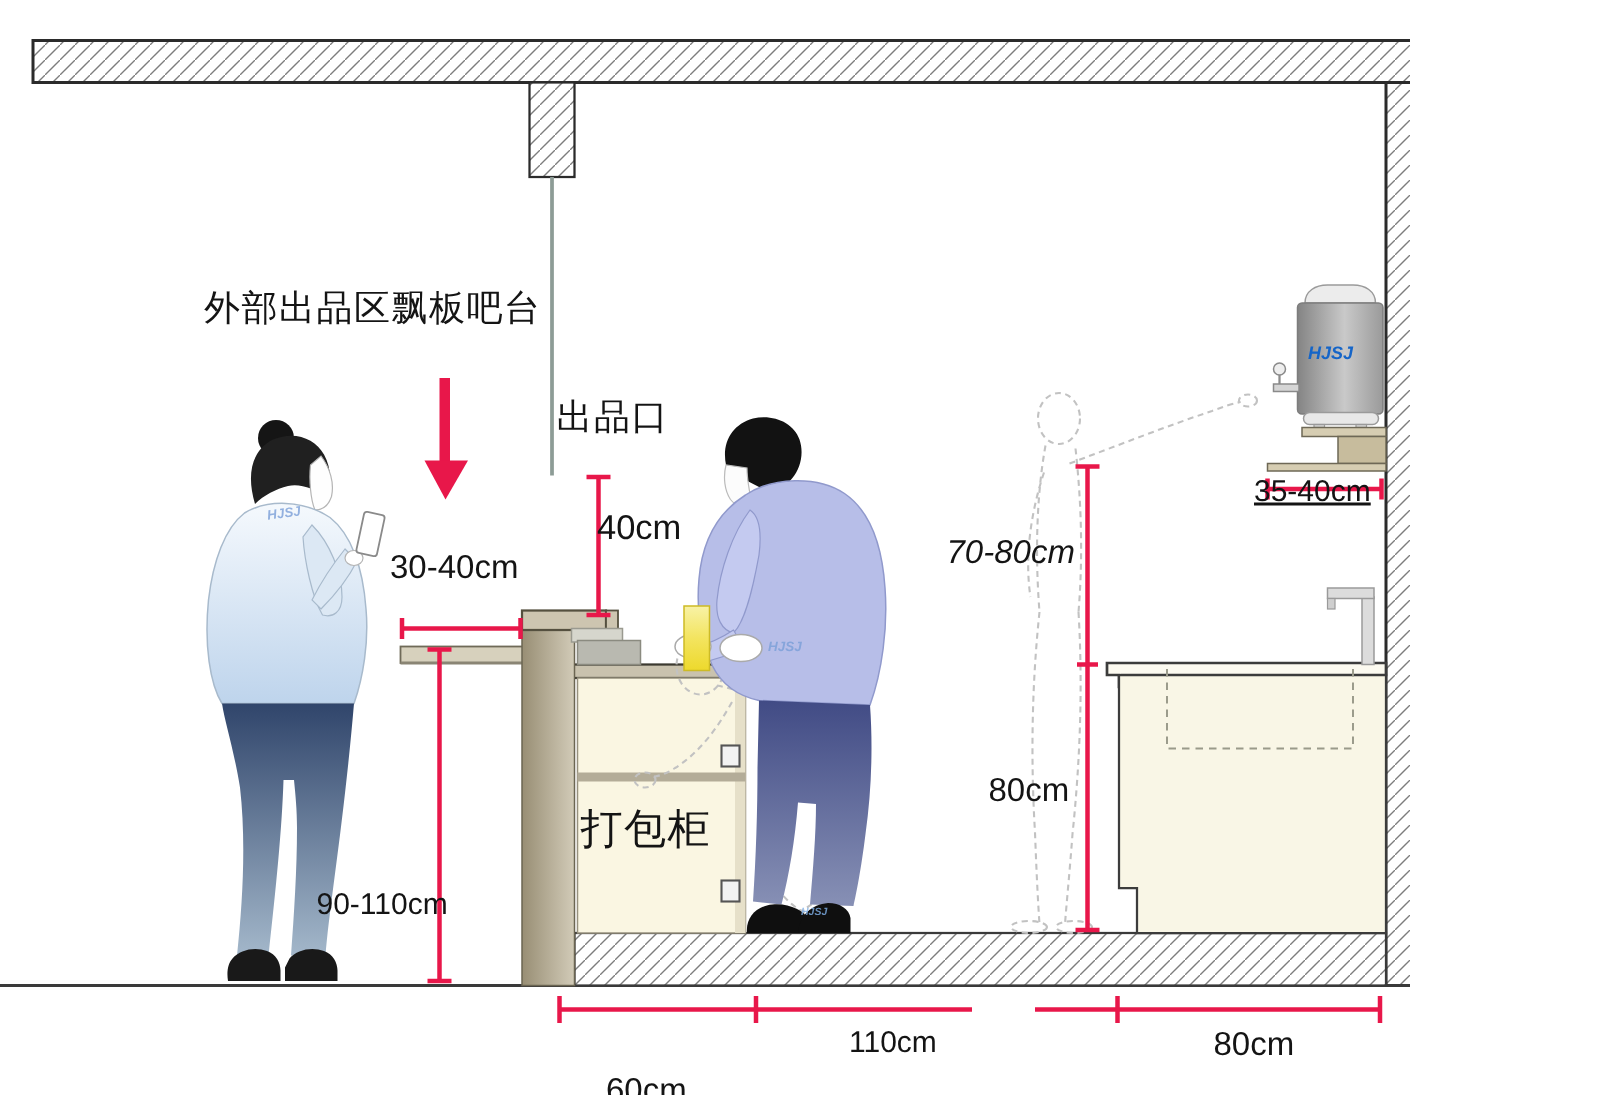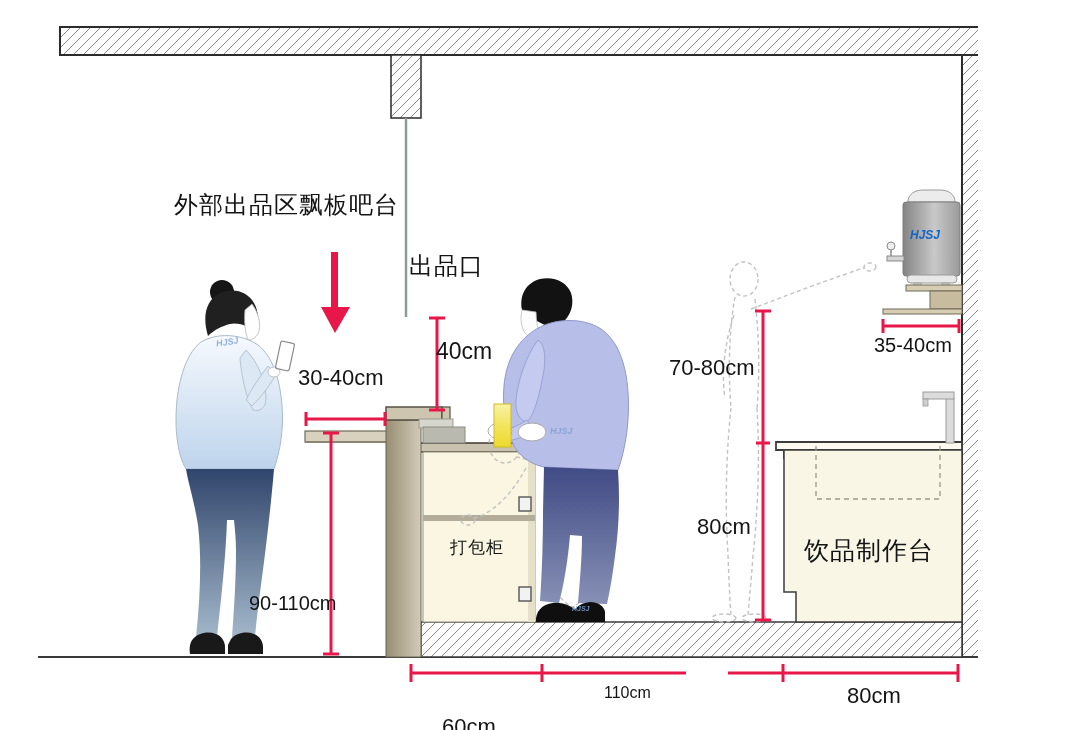--- a/index.html
+++ b/index.html
@@ -1,17 +1,17 @@
 <!DOCTYPE html>
 <html><head>
 <meta charset="utf-8">
 <style>
   html,body{margin:0;padding:0;background:#ffffff;}
   #stage{position:relative;width:940px;height:730px;background:#ffffff;overflow:hidden;
-         font-family:"Liberation Sans",sans-serif;margin-left:38px;}
+         font-family:"Liberation Sans",sans-serif;}
   #stage svg{position:absolute;left:0;top:0;}
   .lbl{position:absolute;color:#141414;white-space:nowrap;line-height:1;
        font-family:"Liberation Sans",sans-serif;}
   .zh{font-family:"DejaVu Sans",sans-serif;letter-spacing:1px;}
   .dim{font-family:"Liberation Sans",sans-serif;}
   .brand{font-style:italic;font-weight:bold;color:#1565c8;}
   .wm{position:absolute;font-style:italic;font-weight:bold;color:#7b9fd8;opacity:.8;
       font-family:"Liberation Sans",sans-serif;}
 </style>
 </head>
@@ -194,31 +194,30 @@
       <line x1="690" y1="673" x2="920" y2="673"></line>
       <line x1="373" y1="664" x2="373" y2="682"></line>
       <line x1="504" y1="664" x2="504" y2="682"></line>
       <line x1="745" y1="664" x2="745" y2="682"></line>
       <line x1="920" y1="664" x2="920" y2="682"></line>
     </g>
   </g>
 </svg>
 
 <div class="lbl zh" style="left:136px;top:193px;font-size:24px;">外部出品区飘板吧台</div>
-<div class="lbl zh" style="left:371px;top:254px;font-size:24px;">出品口</div>
+<div class="lbl zh" style="left:371px;top:266px;font-size:24px;">出品口</div>
 <div class="lbl dim" style="left:398px;top:340px;font-size:23px;">40cm</div>
 <div class="lbl dim" style="left:260px;top:367px;font-size:22px;">30-40cm</div>
 <div class="lbl dim" style="left:211px;top:593px;font-size:20px;">90-110cm</div>
-<div class="lbl dim" style="left:631px;top:357px;font-size:22px;">70-80cm</div>
+<div class="lbl dim" style="left:631px;top:357px;font-size:22px;font-style:italic;">70-80cm</div>
 <div class="lbl dim" style="left:659px;top:516px;font-size:22px;">80cm</div>
-<div class="lbl dim" style="left:836px;top:335px;font-size:20px;">35-40cm</div>
-<div class="lbl zh" style="left:412px;top:539px;font-size:17px;">打包柜</div>
-<div class="lbl zh" style="left:766px;top:538px;font-size:25px;">饮品制作台</div>
+<div class="lbl dim" style="left:836px;top:318px;font-size:20px;text-decoration:underline;">35-40cm</div>
+<div class="lbl zh" style="left:387px;top:539px;font-size:28px;">打包柜</div>
 <div class="lbl dim" style="left:404px;top:716px;font-size:22px;">60cm</div>
-<div class="lbl dim" style="left:566px;top:685px;font-size:16px;">110cm</div>
+<div class="lbl dim" style="left:566px;top:685px;font-size:20px;">110cm</div>
 <div class="lbl dim" style="left:809px;top:685px;font-size:22px;">80cm</div>
 
 <div class="lbl brand" style="left:872px;top:229px;font-size:12px;">HJSJ</div>
 <span class="wm" style="left:178px;top:337px;font-size:9px;transform:rotate(-8deg);">HJSJ</span>
 <span class="wm" style="left:512px;top:426px;font-size:9px;">HJSJ</span>
 <span class="wm" style="left:534px;top:605px;font-size:7px;color:#7fb0e8;">HJSJ</span>
 
 </div>
 
 </body></html>

